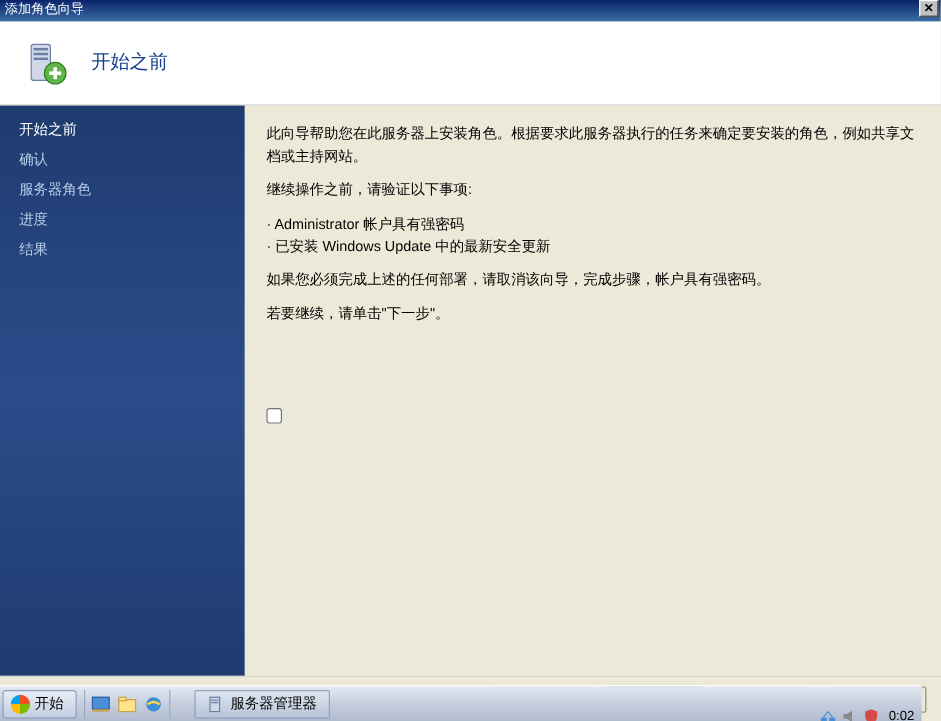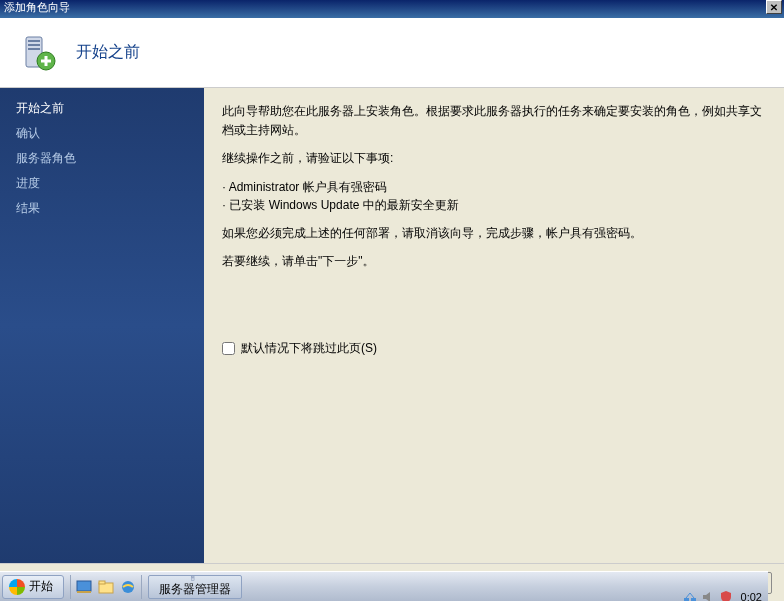--- a/index.html
+++ b/index.html
@@ -32,21 +32,21 @@
 .btn { height: 22px; min-width: 78px; padding: 0 10px; background: #ece9d8; border: 1px solid #8b8b8b; font-size: 12px; display: flex; align-items: center; justify-content: center; cursor: pointer; border-radius: 2px; }
 .btn.disabled { color: #a0a0a0; cursor: default; }
 .btn.default { border: 2px solid #3b6ea5; }
 .btn-gap { width: 10px; }
 
 .taskbar { position: absolute; bottom: 0; left: 0; right: 16px; height: 30px; background: linear-gradient(to bottom, #e4e9f2 0%, #c6cfde 50%, #b0bbce 100%); border-top: 1px solid #fff; display: flex; align-items: center; }
 .start-btn { height: 24px; padding: 0 10px 0 6px; margin-left: 2px; display: flex; align-items: center; background: linear-gradient(to bottom, #e8eef7, #c2cddf); border: 1px solid #8fa2c2; border-radius: 3px; font-size: 12px; cursor: pointer; }
 .start-orb { width: 16px; height: 16px; border-radius: 50%; margin-right: 4px; background: conic-gradient(#f25022 0 25%, #7fba00 25% 50%, #ffb900 50% 75%, #00a4ef 75% 100%); }
 .quick-launch { display: flex; align-items: center; margin-left: 6px; gap: 4px; padding: 0 4px; border-left: 1px solid #9aa8c0; border-right: 1px solid #9aa8c0; height: 24px; }
 .quick-launch .ql { width: 18px; height: 18px; display: flex; align-items: center; justify-content: center; cursor: pointer; }
-.task-item { height: 24px; margin-left: 6px; padding: 0 10px; display: flex; align-items: center; background: linear-gradient(to bottom, #dde5f0, #b8c4d8); border: 1px solid #8fa2c2; border-radius: 2px; font-size: 12px; cursor: pointer; flex-direction: column; }
+.task-item { height: 24px; margin-left: 20px; padding: 0 10px; display: flex; align-items: center; background: linear-gradient(to bottom, #dde5f0, #b8c4d8); border: 1px solid #8fa2c2; border-radius: 2px; font-size: 12px; cursor: pointer; }
 .task-icon { width: 14px; height: 14px; margin-right: 5px; }
 .tray { margin-left: auto; display: flex; align-items: center; padding: 0 6px; gap: 4px; height: 24px; margin-top: 21px; }
 .tray .tray-icon { width: 14px; height: 14px; }
 .clock { font-size: 11px; padding-left: 4px; }
 </style>
 </head>
 <body>
 
 <div class="titlebar">
   <span class="titlebar-text">添加角色向导</span>
@@ -82,21 +82,20 @@
     <p>继续操作之前，请验证以下事项:</p>
     <div class="bullets">
       <div>Administrator 帐户具有强密码</div>
       <div>已安装 Windows Update 中的最新安全更新</div>
     </div>
     <p>如果您必须完成上述的任何部署，请取消该向导，完成步骤，帐户具有强密码。</p>
     <p>若要继续，请单击"下一步"。</p>
 
     <label class="skip-row">
       <input type="checkbox" style="">
-      <span>默认情况下将跳过此页(S)</span>
     </label>
   </div>
 </div>
 
 <div class="button-row">
   <div class="btn disabled">&lt; 上一步(P)</div>
   <div class="btn default">下一步(N) &gt;</div>
   <div class="btn disabled">安装(I)</div>
   <div class="btn-gap"></div>
   <div class="btn">取消</div>

